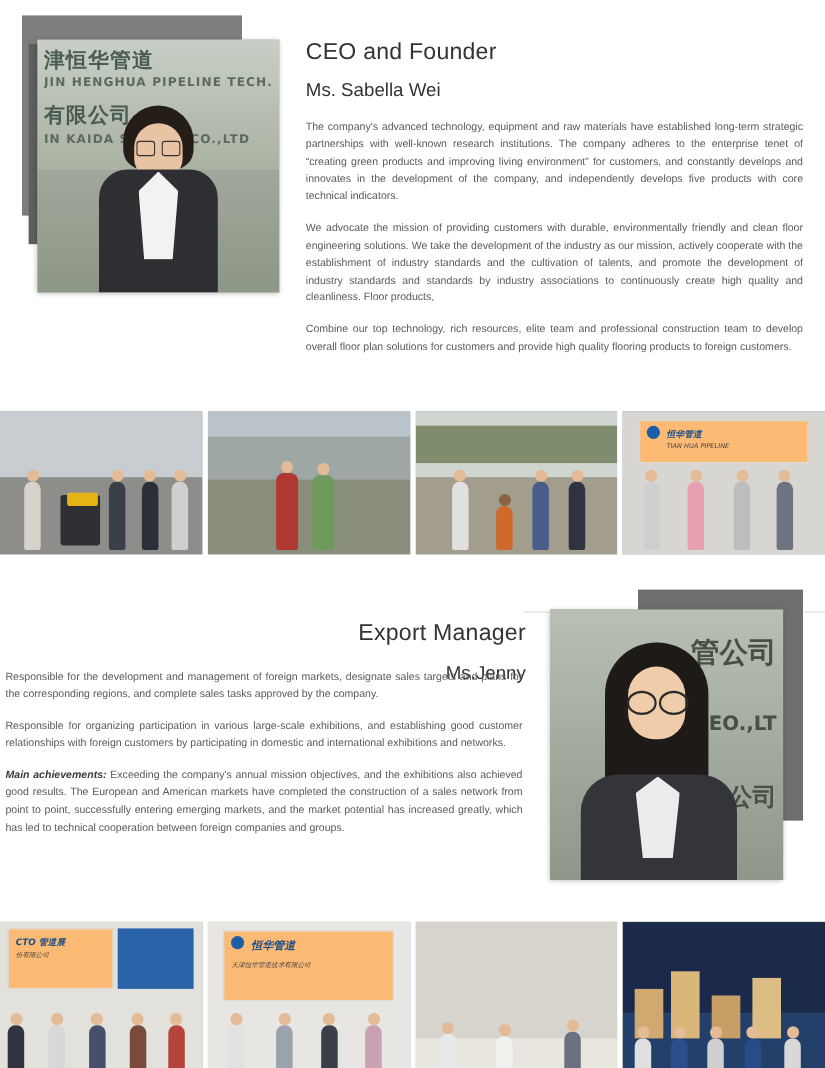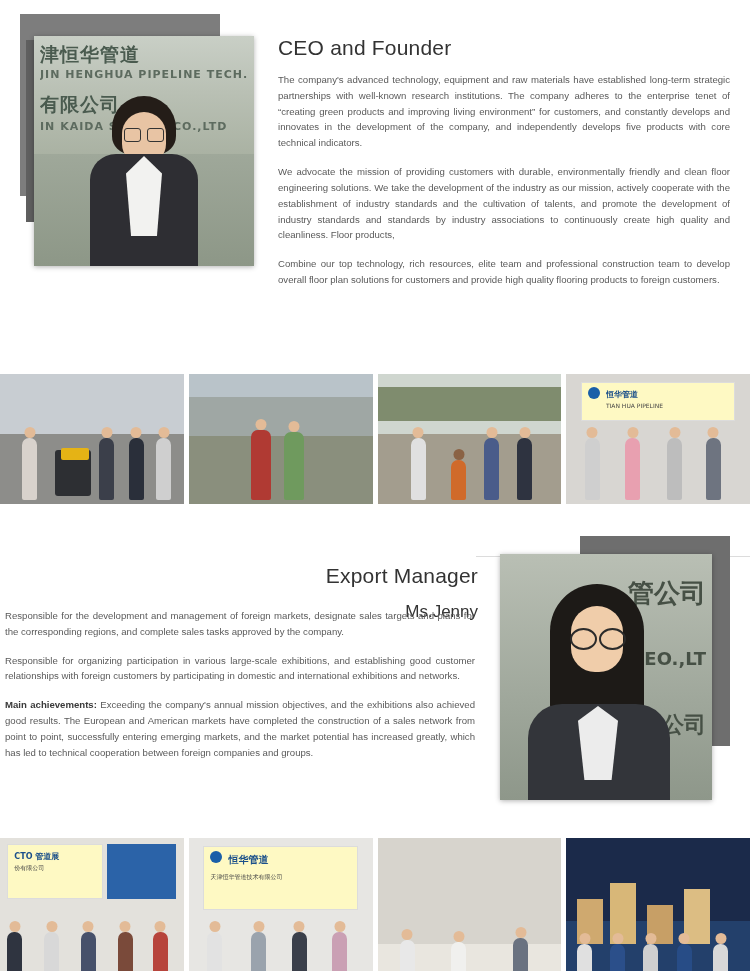--- a/index.html
+++ b/index.html
@@ -151,21 +151,21 @@
     position:absolute; bottom:4px; width:15px; height:62px;
     border-radius: 7px 7px 2px 2px;
   }
   .fig:before {
     content:""; position:absolute; left:50%; top:-11px; transform:translateX(-50%);
     width:11px; height:11px; border-radius:50%; background:#e3bb97;
   }
   .fig.dark:before { background:#8a6244; }
   .banner {
     position:absolute; left:8%; right:8%; top:6%; height:30%;
-    background:#fef9c3; border:1px solid #dcdcdc;
+    background:#fdba74; border:1px solid #dcdcdc;font-style:italic;
   }
   .banner .bt {
     position:absolute; left:6px; top:6px; right:6px;
     font-family:"DejaVu Sans", sans-serif;
     font-size:8px; font-weight:bold; color:#1a4f8a; white-space:nowrap; overflow:hidden;
   }
   .banner .bt2 { top:19px; font-size:6px; color:#444; font-weight:normal; }
   .logo-dot {
     position:absolute; left:6px; top:4px; width:12px; height:12px; border-radius:50%;
     background:#1a5fa8;
@@ -191,21 +191,21 @@
   .head-rule {
     position:absolute; right: 0; top: 36px; width: 274px; height:1px; background:#dcdcdc;
   }
   .export-text {
     position: absolute;
     left: 5px;
     top: 88px;
     width: 470px;
   }
   .export-text p.body { font-size: 9.6px; margin-bottom: 13px; }
-  .export-text b { color: #3a3a3a; }
+  .export-text b { color: #3a3a3a; font-style: italic; }
 
   .jenny-photo-wrap {
     position: absolute;
     right: 20px;
     top: 16px;
     width: 230px;
     height: 264px;
   }
   .jenny-back {
     position:absolute; right:0; top:0; width:150px; height:210px; background:#6e6e6e;
@@ -272,20 +272,21 @@
         <div class="p-face"></div>
         <div class="p-body"></div>
         <div class="p-shirt"></div>
         <div class="p-glass"></div>
       </div>
     </div>
   </div>
 
   <div class="ceo-text">
     <h2 class="role-title">CEO and Founder</h2>
+    <h3 class="role-name">Ms. Sabella Wei</h3>
     <p class="body">The company's advanced technology, equipment and raw materials have established long-term strategic partnerships with well-known research institutions. The company adheres to the enterprise tenet of “creating green products and improving living environment” for customers, and constantly develops and innovates in the development of the company, and independently develops five products with core technical indicators.</p>
     <p class="body">We advocate the mission of providing customers with durable, environmentally friendly and clean floor engineering solutions. We take the development of the industry as our mission, actively cooperate with the establishment of industry standards and the cultivation of talents, and promote the development of industry standards and standards by industry associations to continuously create high quality and cleanliness. Floor products,</p>
     <p class="body">Combine our top technology, rich resources, elite team and professional construction team to develop overall floor plan solutions for customers and provide high quality flooring products to foreign customers.</p>
   </div>
 </div>
 
 <div class="strip one">
 
   <div class="cell">
     <div class="sky" style="background:#c8cdd2"></div>

